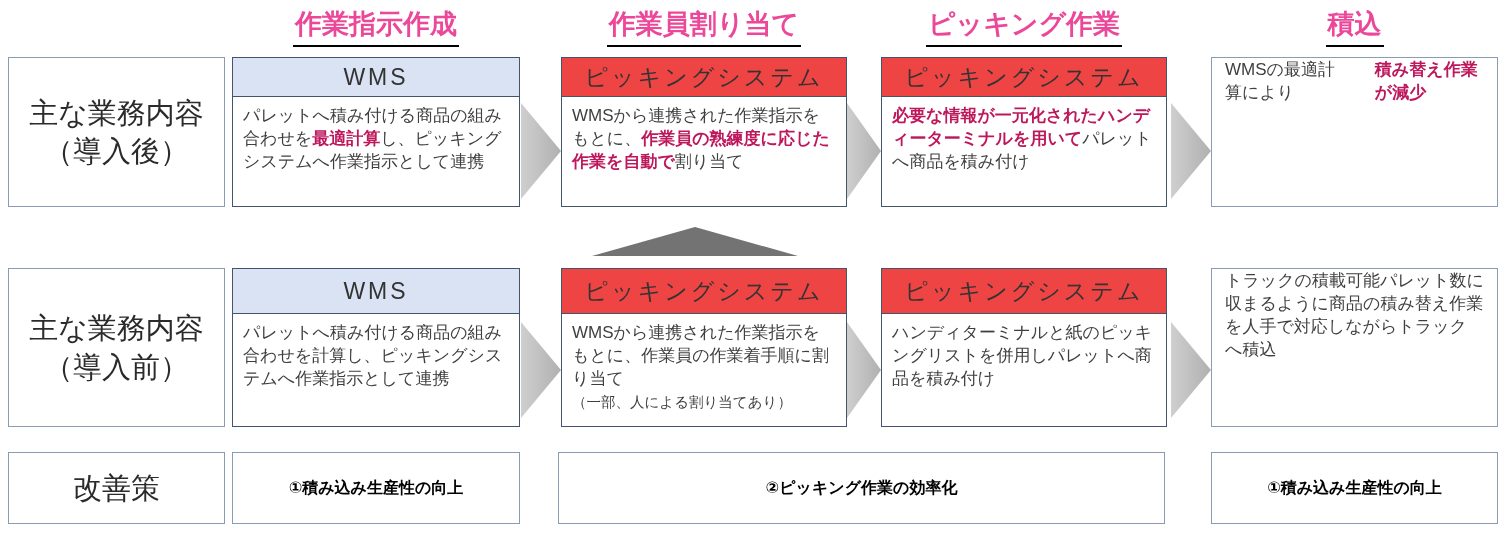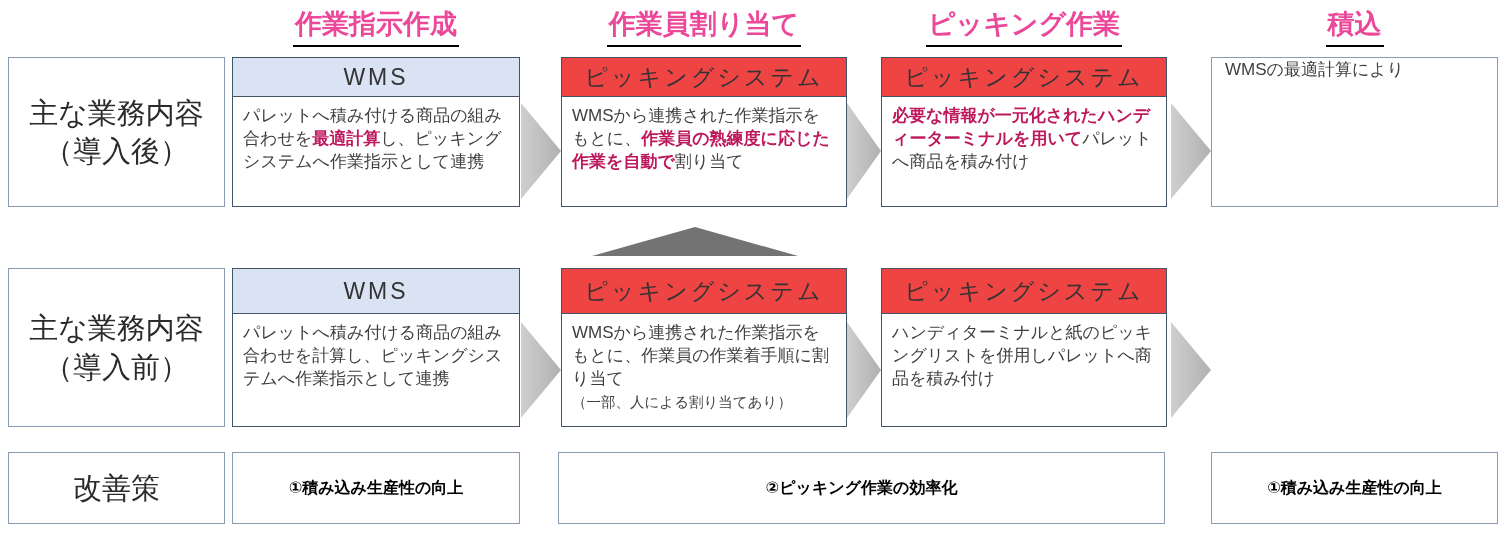--- a/index.html
+++ b/index.html
@@ -95,20 +95,21 @@
   </div>
 
   <div class="abs pbox box-blue c3 r-after">
     <div class="box-hdr hdr-med">ピッキングシステム</div>
     <div class="box-body"><span class="seg-b">必要な情報が一元化されたハンディーターミナルを用いて</span><span>パレットへ商品を積み付け</span></div>
   </div>
 
   <div class="abs pbox box-plain c4 r-after">
     <div class="box-body center">
         <span>WMSの最適計算により</span>
+        <span class="seg-b">積み替え作業が減少</span>
       </div>
   </div>
 
   <div class="abs arrow-right" style="left:521px;top:103px;width:40px;height:96px;"></div>
   <div class="abs arrow-right" style="left:847px;top:103px;width:34px;height:96px;"></div>
   <div class="abs arrow-right" style="left:1171px;top:103px;width:40px;height:96px;"></div>
 
   <div class="abs arrow-up" style="left:592px;top:227px;width:206px;height:29px;"></div>
 
   <div class="abs row-label r-before">
@@ -124,20 +125,25 @@
   <div class="abs pbox box-blue c2 r-before">
     <div class="box-hdr hdr-med">ピッキングシステム</div>
     <div class="box-body"><span>WMSから連携された作業指示をもとに、作業員の作業着手順に割り当て</span><br><span class="seg-small">（一部、人による割り当てあり）</span></div>
   </div>
 
   <div class="abs pbox box-blue c3 r-before">
     <div class="box-hdr hdr-med">ピッキングシステム</div>
     <div class="box-body"><span>ハンディターミナルと紙のピッキングリストを併用しパレットへ商品を積み付け</span></div>
   </div>
 
+  <div class="abs pbox box-plain c4 r-before">
+    <div class="box-body center">
+        <span>トラックの積載可能パレット数に収まるように商品の積み替え作業を人手で対応しながらトラックへ積込</span>
+      </div>
+  </div>
 
   <div class="abs arrow-right" style="left:521px;top:322px;width:40px;height:96px;"></div>
   <div class="abs arrow-right" style="left:847px;top:322px;width:34px;height:96px;"></div>
   <div class="abs arrow-right" style="left:1171px;top:322px;width:40px;height:96px;"></div>
 
   <div class="abs row-label r-imp">
     <span>改善策</span>
   </div>
 
   <div class="abs imp-box c1 r-imp">

